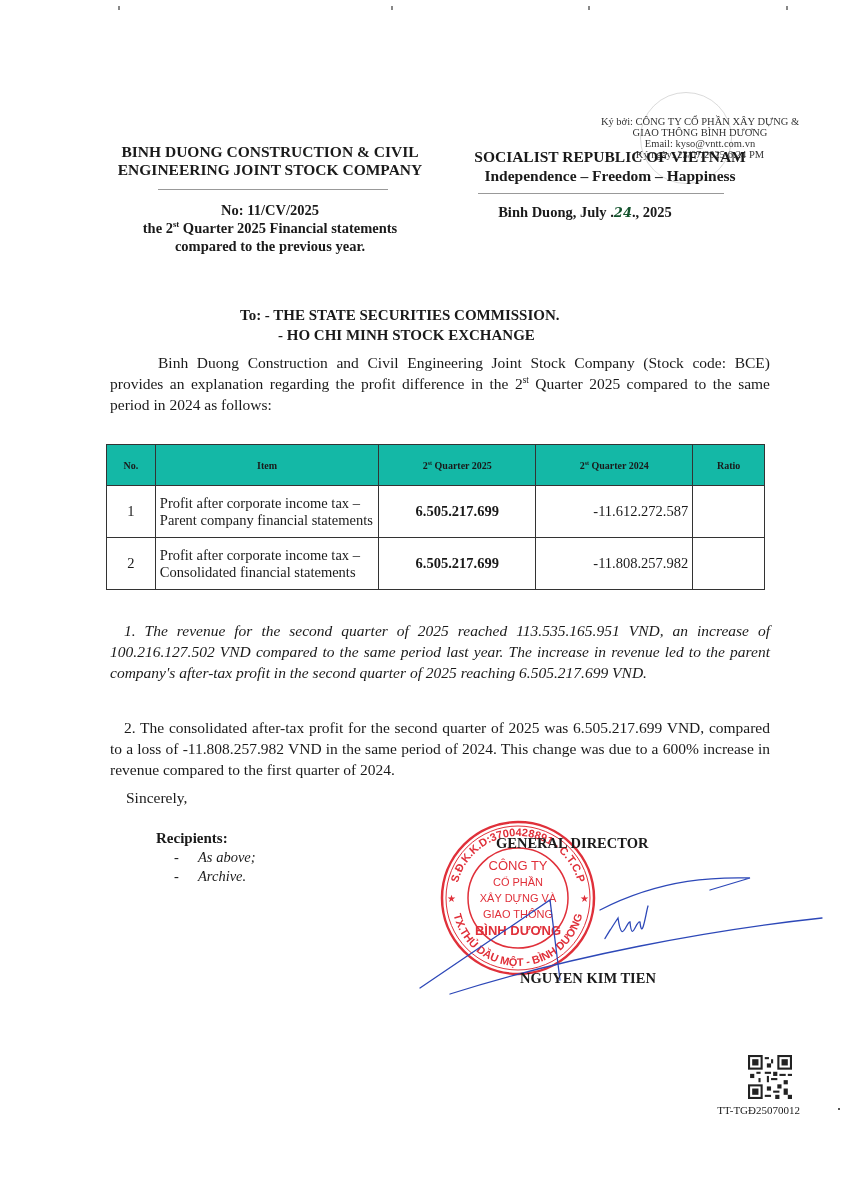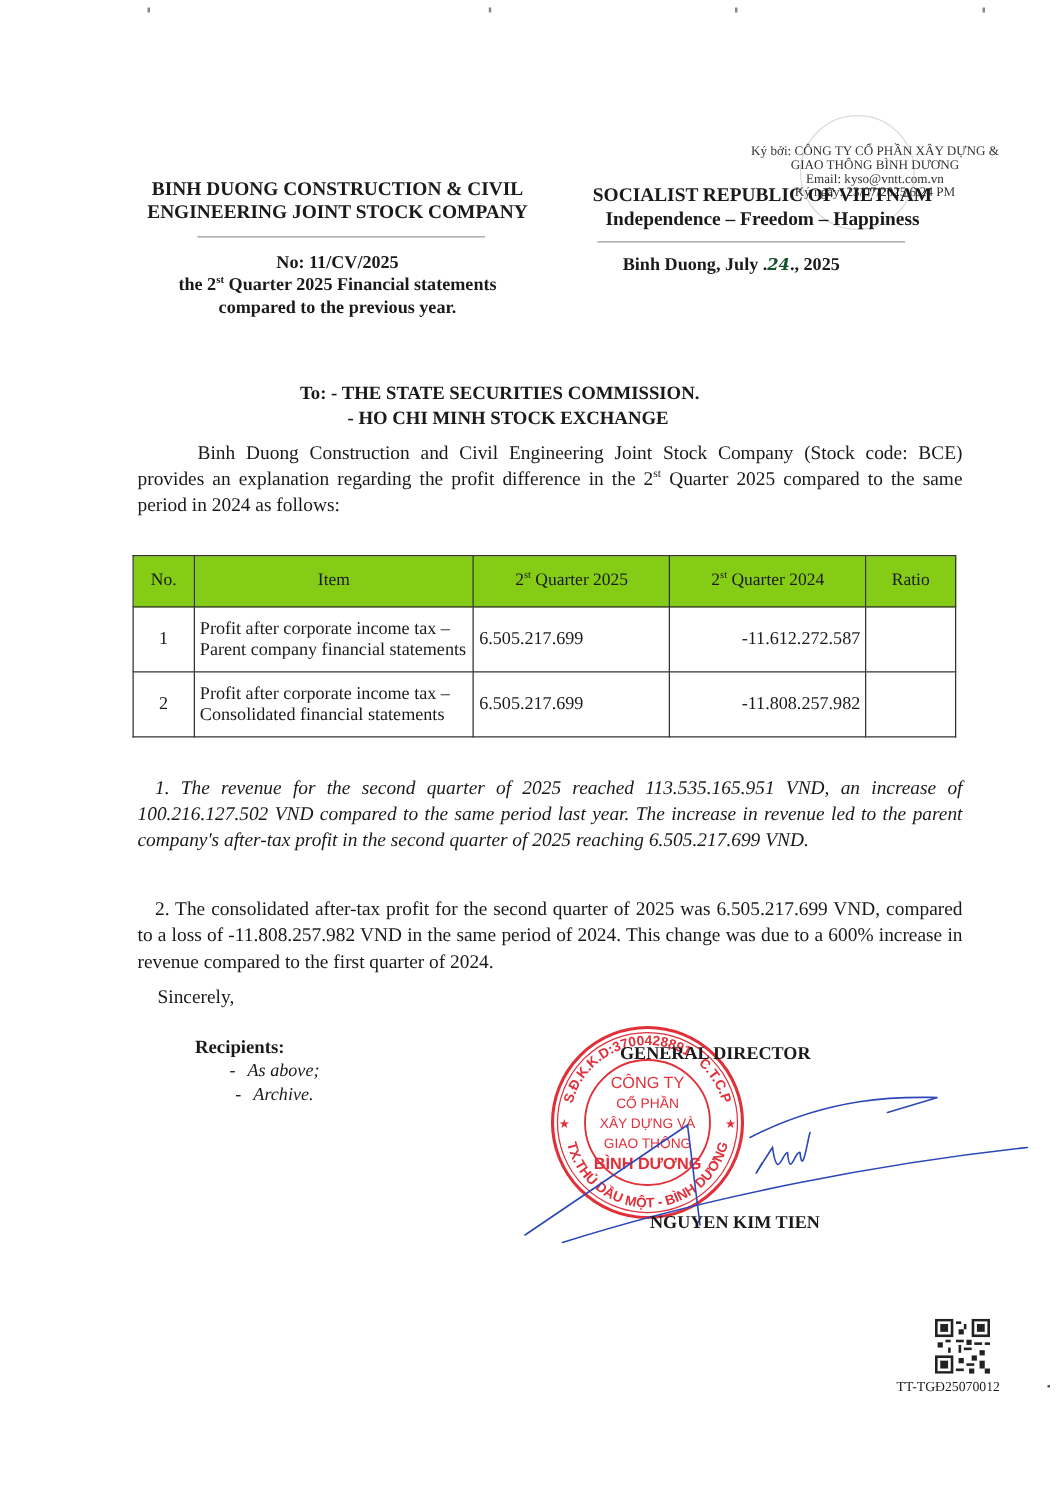--- a/index.html
+++ b/index.html
@@ -51,32 +51,32 @@
 
     sup { font-size: 0.6em; vertical-align: super; line-height: 0; }
 
     
     table.fin {
       position: absolute; left: 106px; top: 444px; width: 659px;
       border-collapse: collapse; font-size: 14.5px;
     }
     table.fin th, table.fin td { border: 1px solid #333; padding: 0 4px; }
     table.fin th {
-      background: #84cc16; height: 40px; font-weight: normal; font-size: 14px;
+      background: #14b8a6; height: 40px; font-weight: bold; font-size: 10px;
     }
     table.fin td { height: 51px; line-height: 17px; }
     .col-no { width: 38px; text-align: center; }
     .col-item { width: 206px; }
-    .col-q25 { width: 142px; text-align: left; }
+    .col-q25 { width: 142px; text-align: center; font-weight: bold; }
     .col-q24 { width: 142px; text-align: right; }
     .col-ratio { width: 60px; }
 
     
     .recipients { left: 156px; top: 829px; font-size: 15px; line-height: 19px; }
-    .recipients ul { list-style: none; padding: 0; margin: 0 0 0 18px; text-align: center; }
+    .recipients ul { list-style: none; padding: 0; margin: 0 0 0 18px; }
     .recipients li { font-style: italic; font-size: 14.5px; }
     .recipients li::before { content: "-"; font-style: normal; display: inline-block; width: 24px; }
 
     
     .gd-title { left: 496px; top: 835px; font-size: 14.5px; font-weight: bold; }
     .gd-name { left: 520px; top: 970px; font-size: 14.5px; font-weight: bold; }
     .stamp-svg { left: 438px; top: 818px; }
     .sign-svg { left: 410px; top: 860px; }
 
     

